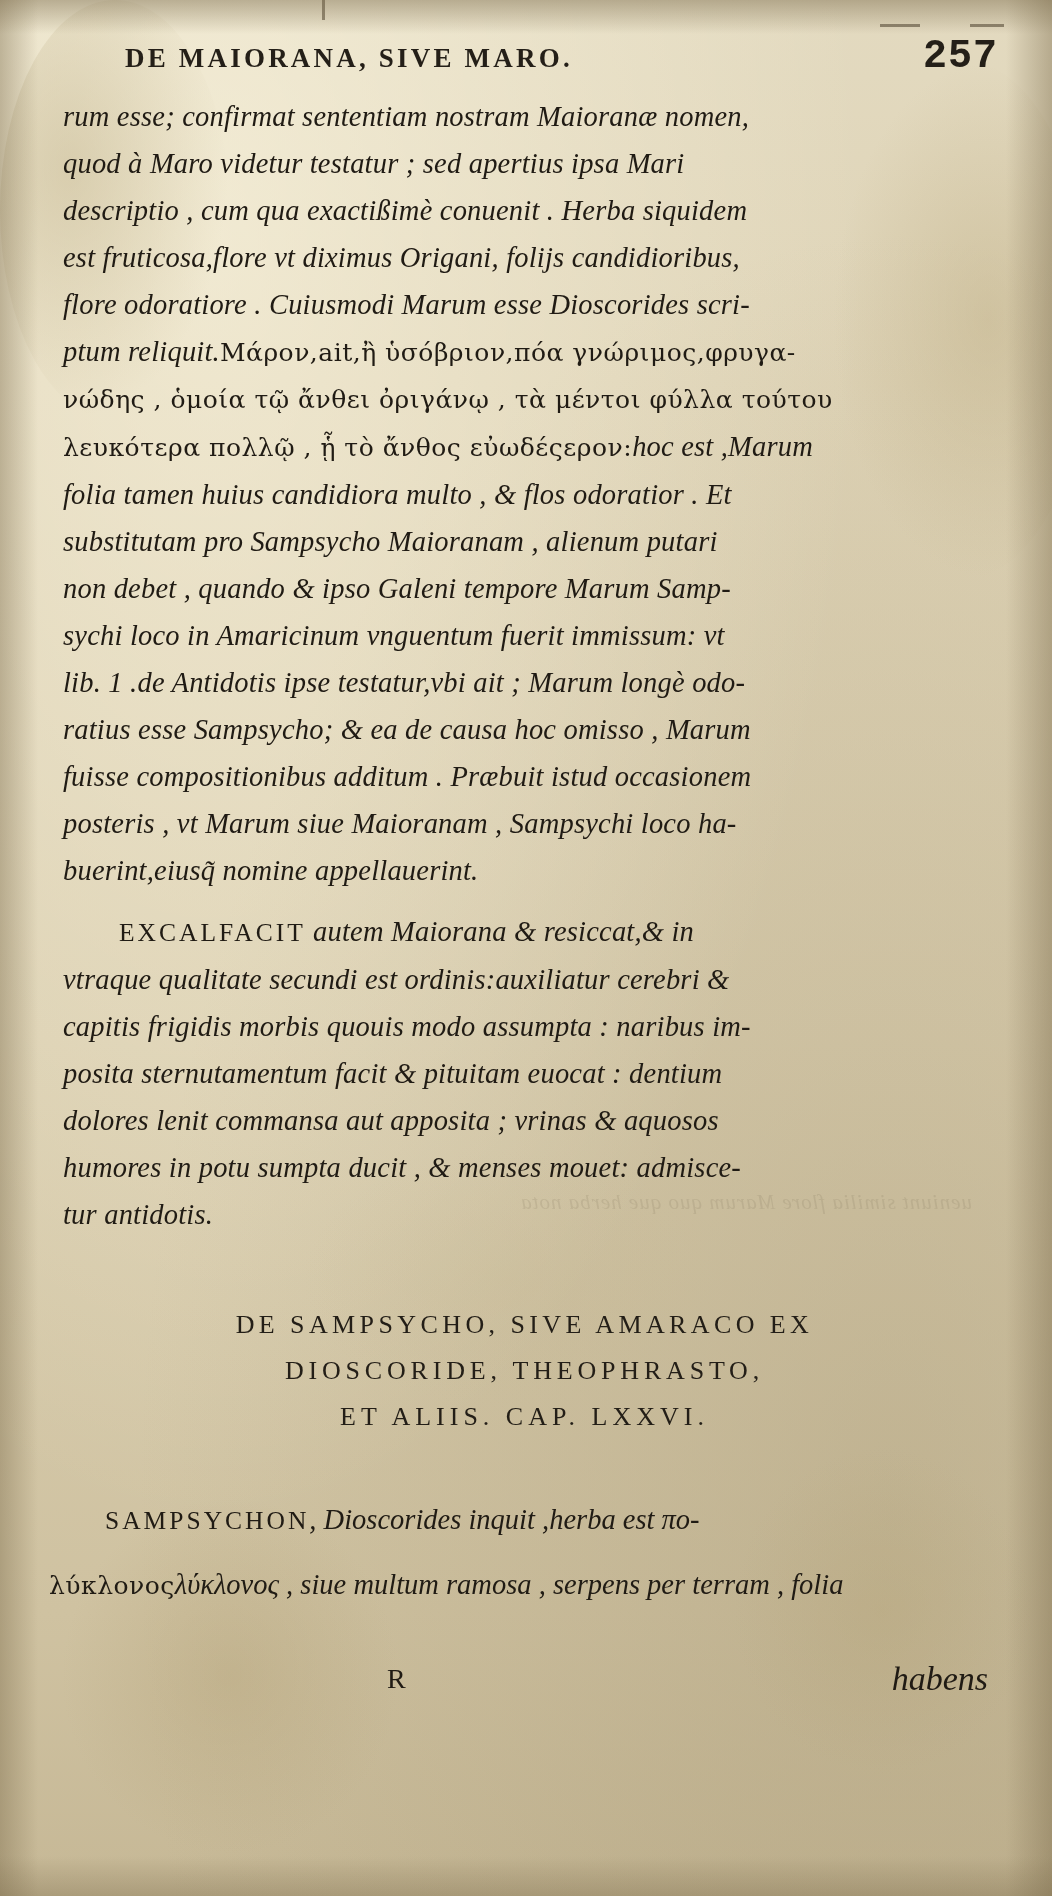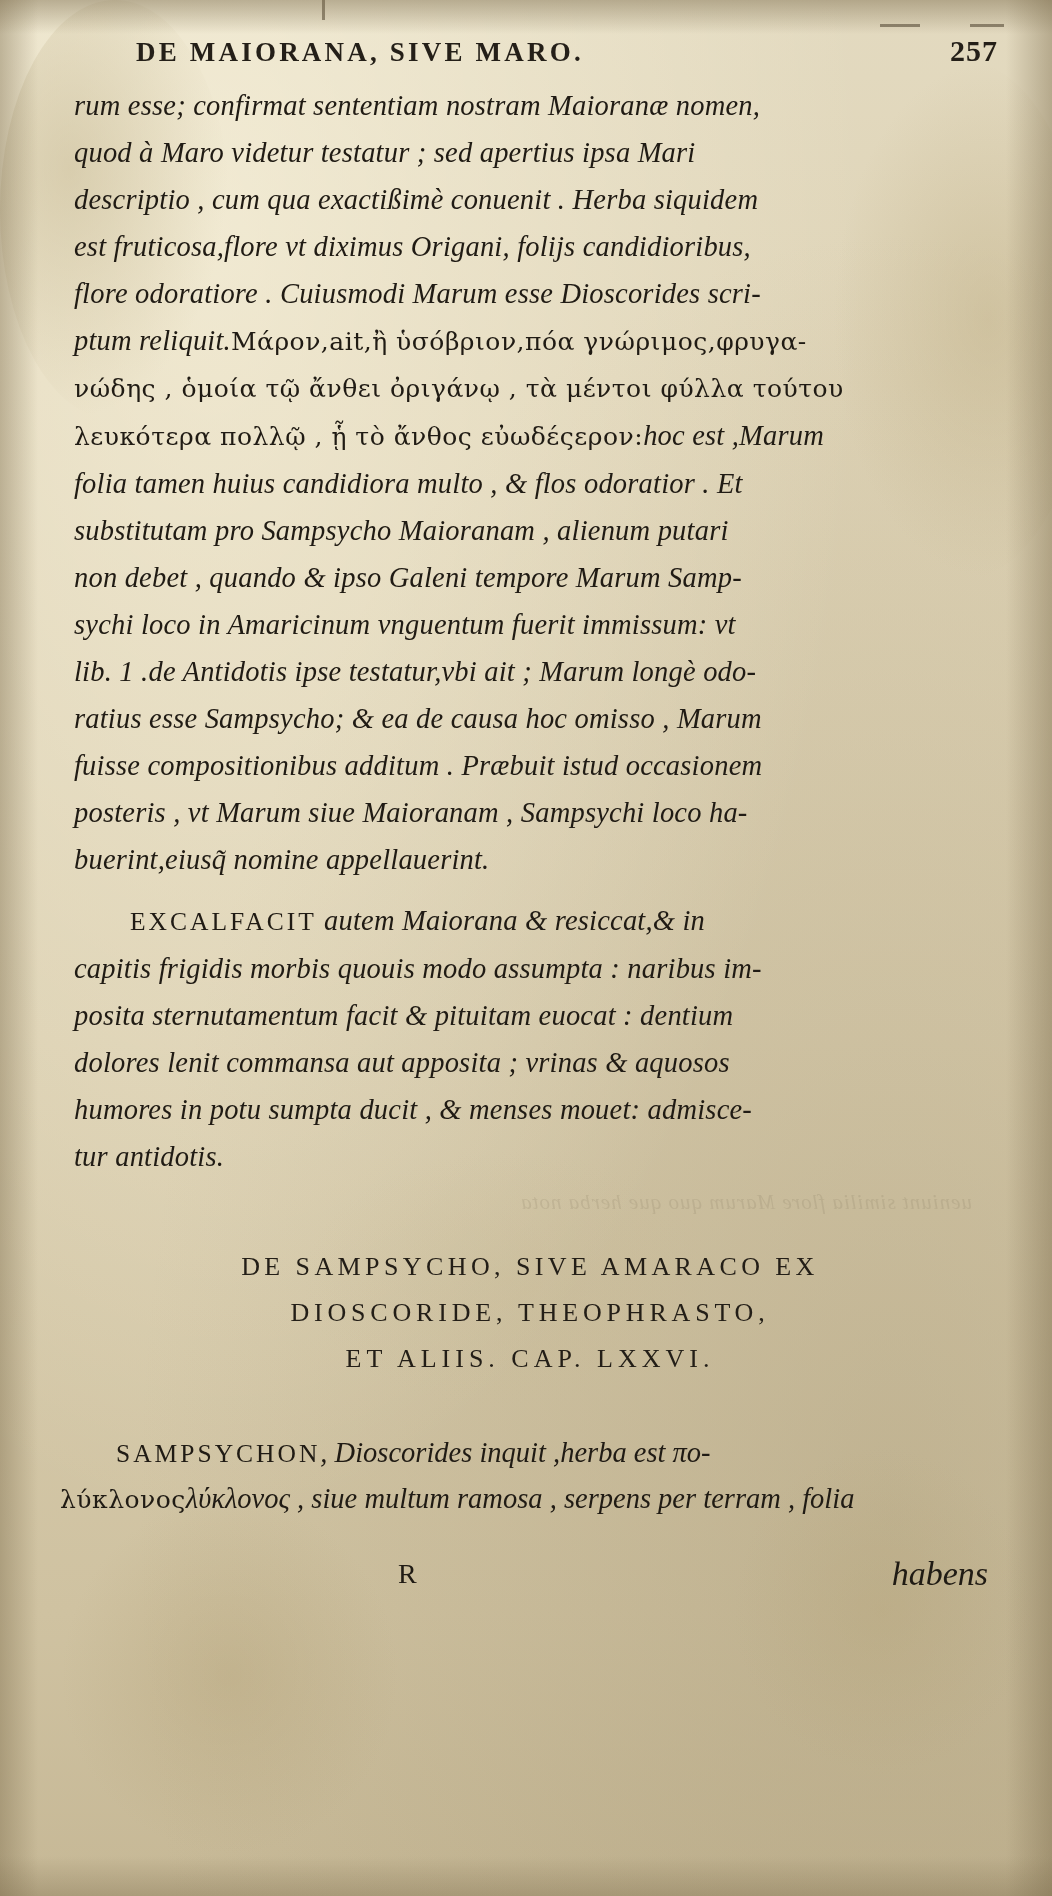--- a/index.html
+++ b/index.html
@@ -86,45 +86,46 @@
     background: rgba(70,58,40,0.55);
     pointer-events: none;
   }
   .tm1 { left: 322px; top: 0px;  width: 3px; height: 20px; }
   .tm2 { right: 132px; top: 24px; width: 40px; height: 3px; }
   .tm3 { right: 48px;  top: 24px; width: 34px; height: 3px; }
 
   
   .content {
     position: absolute;
-    left: 52px;
+    left: 41px;
     right: 44px;
     top: 34px;
     color: #1e1a14;
   }
 
   .running-head {
     display: flex;
     align-items: baseline;
     justify-content: space-between;
     padding: 0 10px 0 84px;
     margin-bottom: 6px;
   }
   .running-head .rh-title {
     font-family: "Liberation Serif", serif;
     font-size: 27px;
     letter-spacing: 3.2px;
     font-weight: 700;
     color: #241f18;
   }
   .running-head .rh-folio {
-    font-size: 30px;
+    font-size: 40px;
     font-weight: 700;
     letter-spacing: 1px;
     color: #241f18;
+    font-family: Liberation Mono, monospace;
   }
 
   .body-block {
     font-style: italic;
     font-size: 28.5px;
     line-height: 47px;
     color: #201b14;
     padding: 0 6px 0 8px;
     text-align: justify;
     letter-spacing: 0.2px;
@@ -165,21 +166,21 @@
     padding: 0 6px;
   }
   .chapter-head .ch-line { display: block; white-space: nowrap; }
   .chapter-head .ch-line.l2 { letter-spacing: 4.8px; }
   .chapter-head .ch-line.l3 { letter-spacing: 5px; }
 
   .chapter-body {
     margin-top: 48px;
     font-style: italic;
     font-size: 28.5px;
-    line-height: 45px;
+    line-height: 64px;
     padding: 0 6px 0 8px;
     color: #201b14;
   }
 
   .footline {
     margin-top: 2px;
     display: flex;
     justify-content: space-between;
     padding: 0 14px 0 8px;
     font-style: italic;
@@ -243,20 +244,21 @@
         <span class="line">ratius esse Sampsycho; &amp; ea de causa hoc omisso ,  Marum</span>
         <span class="line">fuisse compositionibus additum .  Præbuit istud occasionem</span>
         <span class="line">posteris , vt Marum siue Maioranam ,  Sampsychi loco ha-</span>
         <span class="line">buerint,eiusq̃ nomine appellauerint.</span>
       </p>
     </div>
 
     <div class="body-block">
       <p>
         <span class="line"><span class="indent"></span><span class="smallcaps">EXCALFACIT</span><span> autem Maiorana &amp; resiccat,&amp; in</span></span>
+        <span class="line">vtraque qualitate secundi est ordinis:auxiliatur cerebri &amp;</span>
         <span class="line">capitis frigidis morbis quouis modo assumpta : naribus im-</span>
         <span class="line">posita sternutamentum facit &amp; pituitam euocat : dentium</span>
         <span class="line">dolores lenit commansa aut apposita ; vrinas  &amp;  aquosos</span>
         <span class="line">humores in potu sumpta ducit , &amp; menses mouet: admisce-</span>
         <span class="line">tur antidotis.</span>
       </p>
     </div>
 
     <div class="chapter-head">
       <span class="ch-line l1">DE SAMPSYCHO, SIVE AMARACO EX</span>

